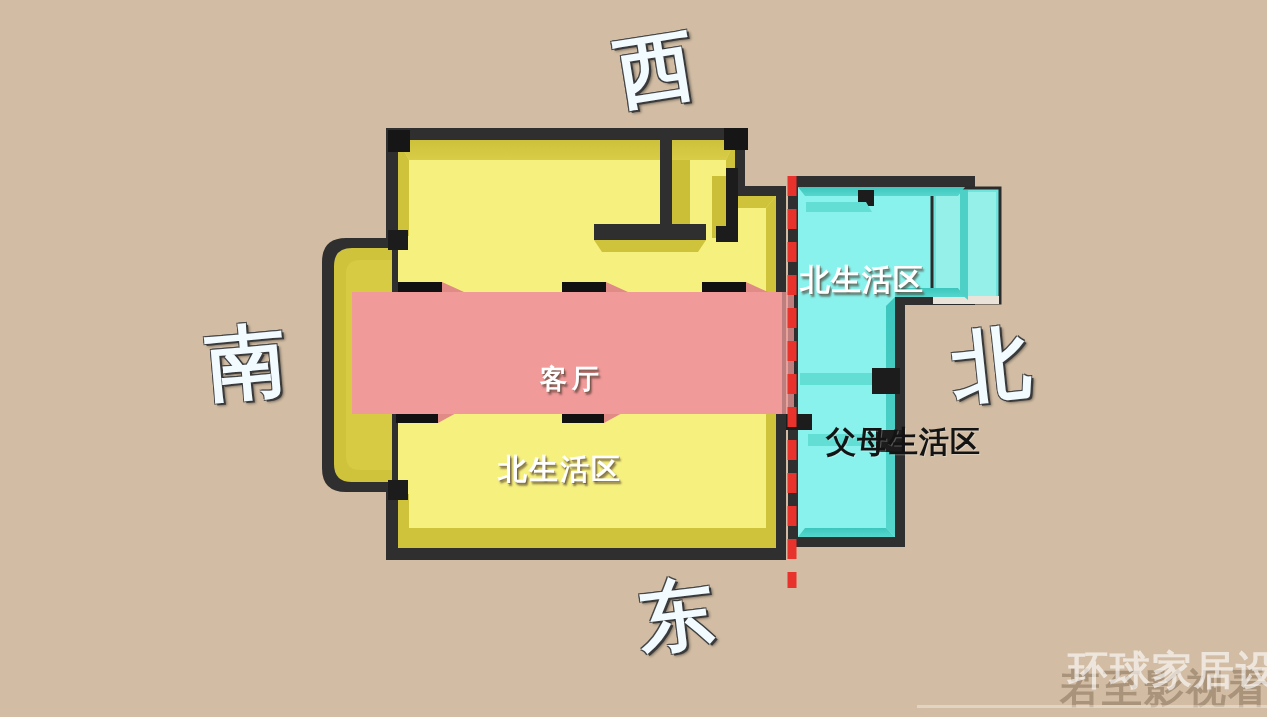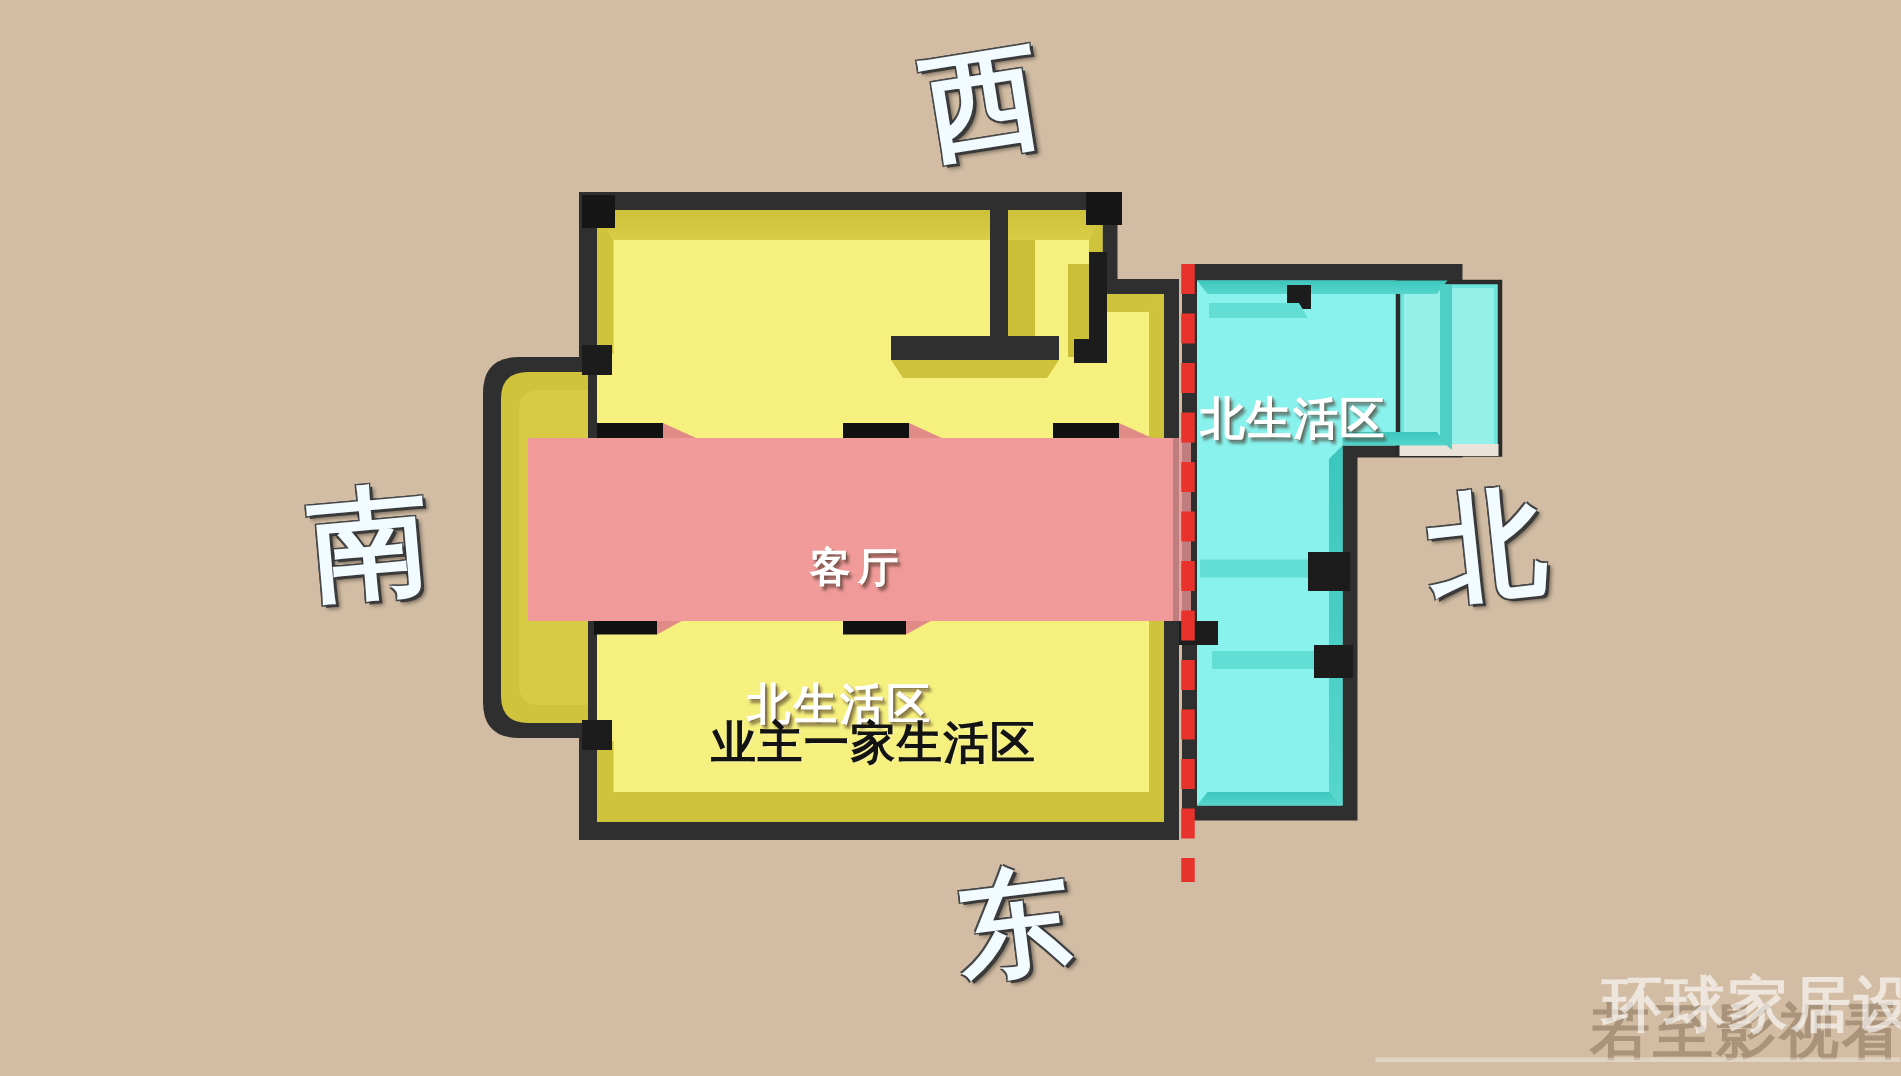--- a/index.html
+++ b/index.html
@@ -188,20 +188,20 @@
   <div class="dir" id="dir-south">南</div>
   <div class="dir" id="dir-north">北</div>
   <div class="dir" id="dir-east">东</div>
 
   <div class="zlabel white" id="label-living">客厅</div>
 
   <div class="zlabel white" id="label-north-zone">北生活区</div>
 
   <div class="zlabel white" id="label-south-zone">北生活区</div>
 
-  <div class="zlabel black" id="label-owner-zone">业主一家生活区</div>
-
+
+  <div class="zlabel black" id="label-parent-zone">父母生活区</div>
 
   <div class="wm" id="wm-shadow">若至影视看</div>
   <div class="wm" id="wm-brand">环球家居设计</div>
   <div id="wm-underline"></div>
 
 </div>
 
 </body></html>

